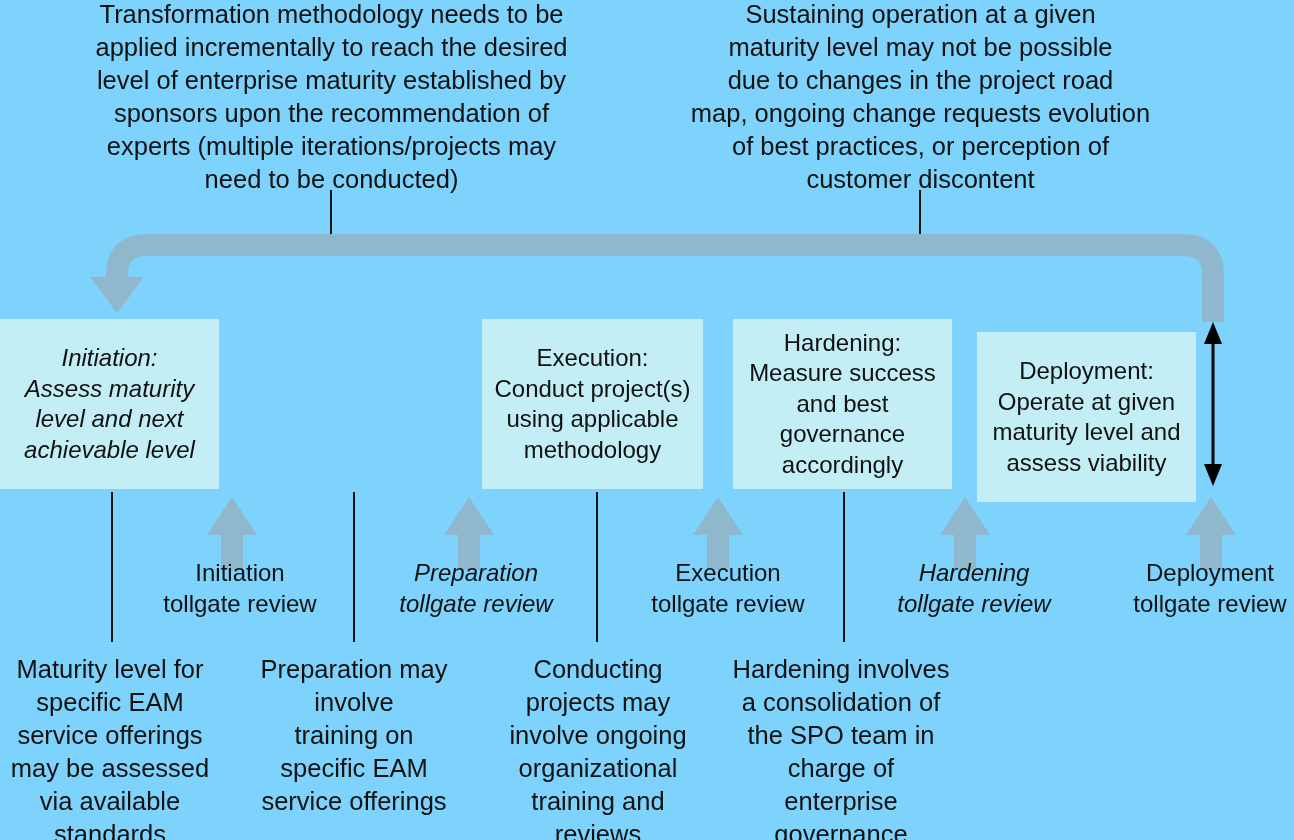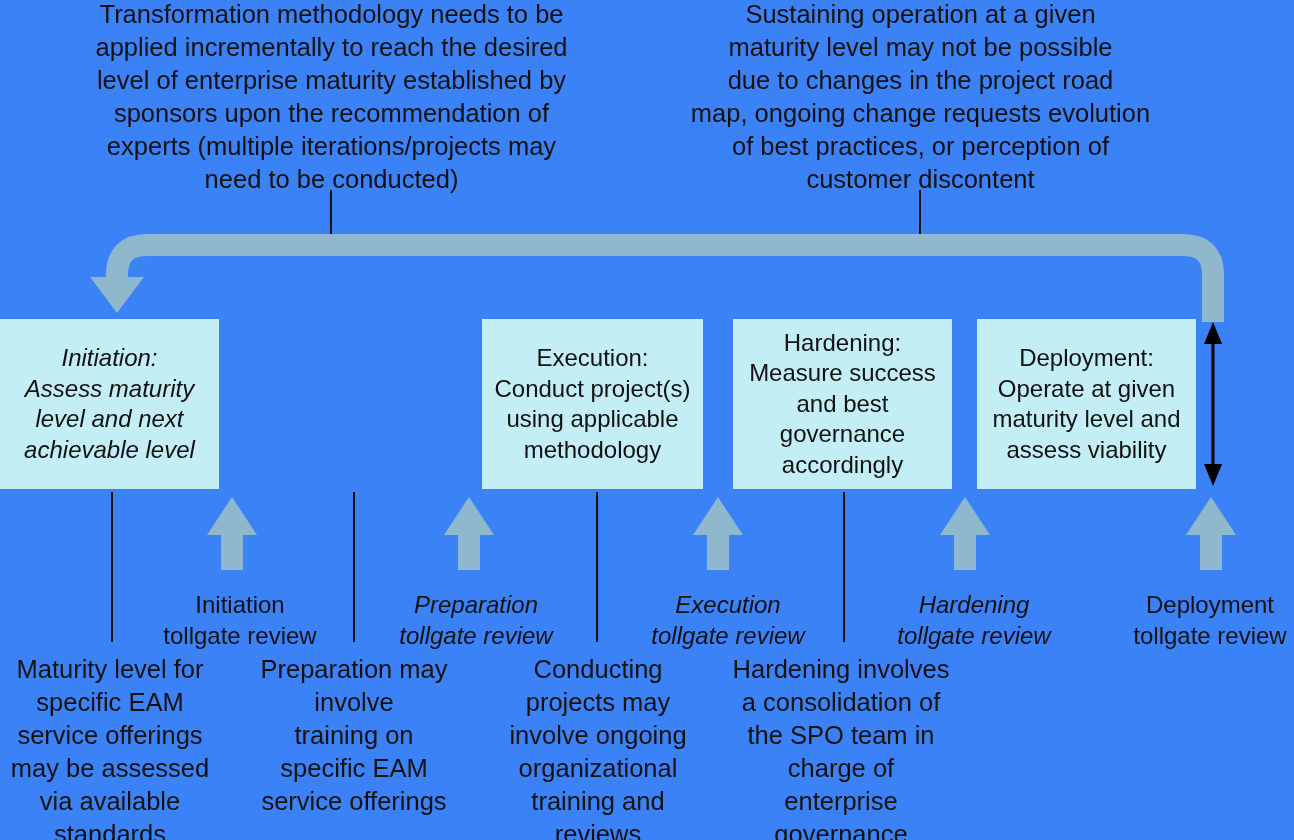--- a/index.html
+++ b/index.html
@@ -10,40 +10,39 @@
   }
   body {
     font-family: "Liberation Sans", sans-serif;
     color: #111111;
   }
   #canvas {
     position: relative;
     width: 1294px;
     height: 840px;
     overflow: hidden;
-    background: #3b82f6;
+    background: #7dd3fc;
   }
 
   
   .note {
     position: absolute;
     text-align: center;
     font-size: 25.5px;
     line-height: 33px;
     color: #111111;
     white-space: pre-line;
   }
   .tollgate-label {
     position: absolute;
     text-align: center;
     font-size: 24px;
     line-height: 31px;
     color: #111111;
     white-space: pre-line;
-    margin-top: 32px;
   }
 
   
   .phase-box {
     position: absolute;
     background: #c3eef6;
     display: flex;
     align-items: center;
     justify-content: center;
     box-sizing: border-box;
@@ -149,34 +148,34 @@
   </div>
 
   <div class="phase-box" style="left:733px; top:319px; width:219px; height:170px;">
     <span class="phase-text">Hardening:
 Measure success
 and best
 governance
 accordingly</span>
   </div>
 
-  <div class="phase-box" style="left:977px; top:319px; width:219px; height:170px;">
+  <div class="phase-box" style="left:977px; top:332px; width:219px; height:170px;">
     <span class="phase-text">Deployment:
 Operate at given
 maturity level and
 assess viability</span>
   </div>
 
   <div class="tollgate-label" style="left:132px; top:557px; width:216px;">Initiation
 tollgate review</div>
 
   <div class="tollgate-label" style="left:368px; top:557px; width:216px;font-style:italic;">Preparation
 tollgate review</div>
 
-  <div class="tollgate-label" style="left:620px; top:557px; width:216px;font-style:italic;">Execution
+  <div class="tollgate-label" style="left:620px; top:557px; width:216px;">Execution
 tollgate review</div>
 
   <div class="tollgate-label" style="left:866px; top:557px; width:216px;font-style:italic;">Hardening
 tollgate review</div>
 
   <div class="tollgate-label" style="left:1102px; top:557px; width:216px;">Deployment
 tollgate review</div>
 
   <div class="vline" style="left:111px; top:492px; height:150px;"></div>
   <div class="vline" style="left:353px; top:492px; height:150px;"></div>

